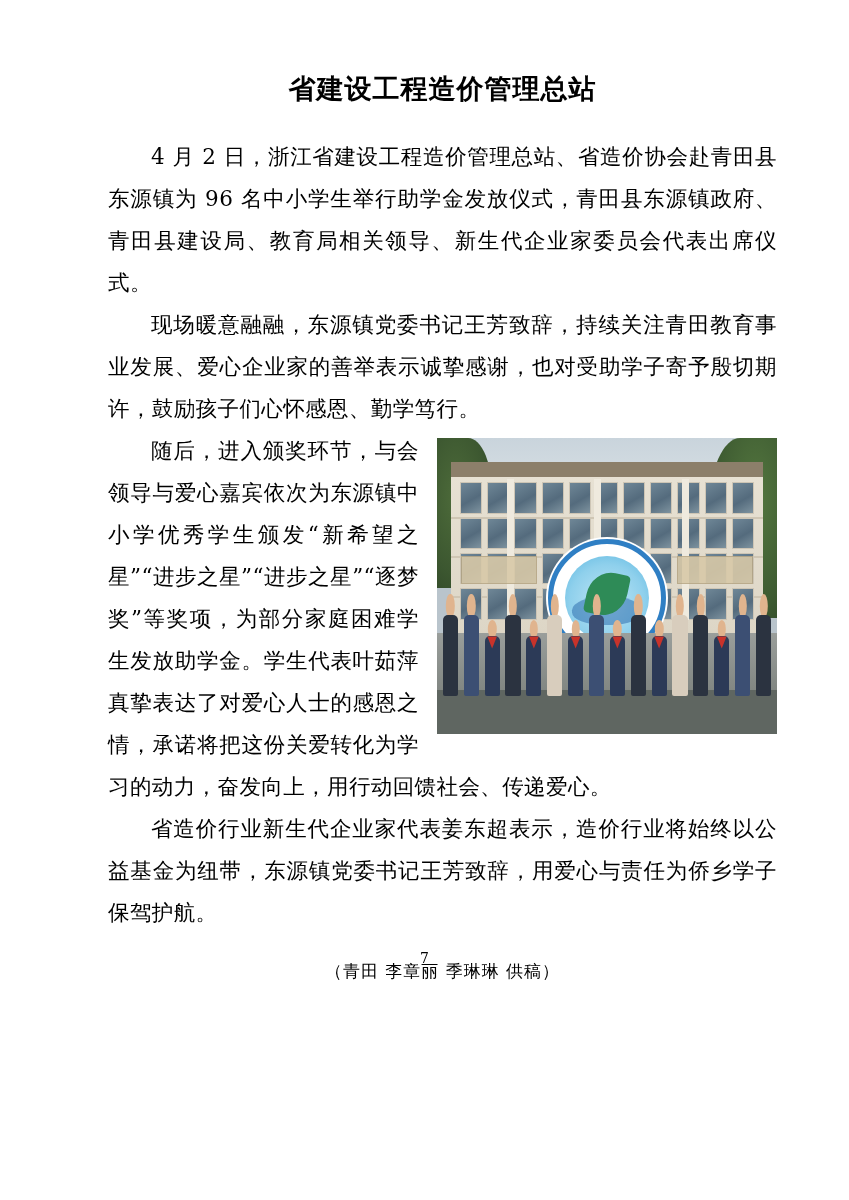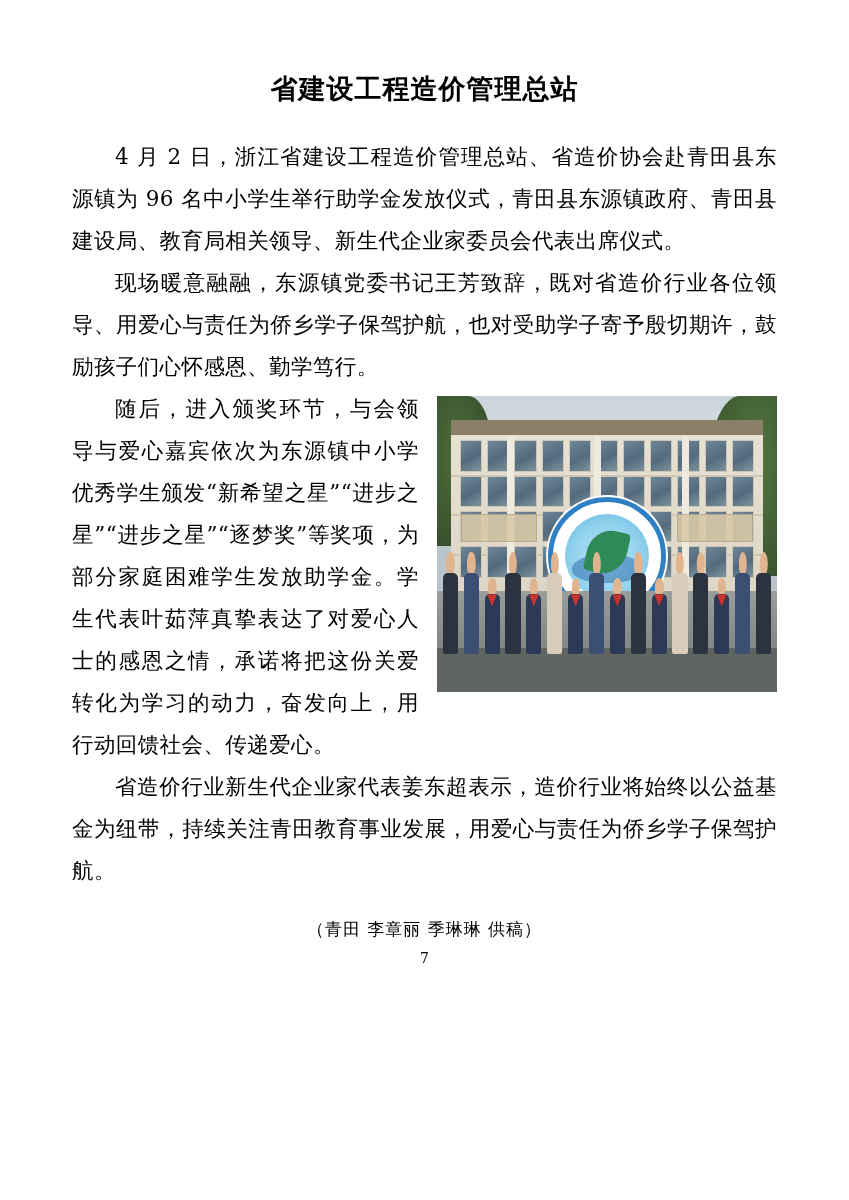--- a/index.html
+++ b/index.html
@@ -14,21 +14,21 @@
     font-family: "DejaVu Serif", "Liberation Serif", serif;
     color: #000000;
     overflow: hidden;
   }
   .page {
     position: absolute;
     left: 0; top: 0;
     width: 849px;
     height: 1000px;
     box-sizing: border-box;
-    padding: 60px 72px 40px 72px;
+    padding: 60px 72px 40px 108px;
   }
   .title-block {
     text-align: center;
     margin-top: 8px;
     margin-bottom: 26px;
   }
   .title-line {
     font-family: "DejaVu Sans", "Liberation Sans", sans-serif;
     font-weight: bold;
     font-size: 27px;
@@ -201,21 +201,21 @@
 <div class="page">
 
   <div class="title-block">
     <div class="title-line">省建设工程造价管理总站</div>
   </div>
 
   <div class="body-text clearfix">
 
     <p class="para">4 月 2 日，浙江省建设工程造价管理总站、省造价协会赴青田县东源镇为 96 名中小学生举行助学金发放仪式，青田县东源镇政府、青田县建设局、教育局相关领导、新生代企业家委员会代表出席仪式。</p>
 
-    <p class="para">现场暖意融融，东源镇党委书记王芳致辞，既对省造价行业各位领导、用爱心与责任为侨乡学子保驾护航，也对受助学子寄予殷切期许，鼓励孩子们心怀感恩、勤学笃行。</p>
+    <p class="para">现场暖意融融，东源镇党委书记王芳致辞，持续关注青田教育事业发展、爱心企业家的善举表示诚挚感谢，也对受助学子寄予殷切期许，鼓励孩子们心怀感恩、勤学笃行。</p>
 
     <div class="figure">
       <div class="photo">
         <div class="sky"></div>
         <div class="tree-left"></div>
         <div class="tree-right"></div>
 
         <div class="building">
           <div class="roofband"></div>
           <div class="floor" style="top:32%"></div>
@@ -355,19 +355,19 @@
           <div class="person">
               <div class="head"></div>
               <div class="body"></div>
             </div>
         </div>
       </div>
     </div>
 
     <p class="para">随后，进入颁奖环节，与会领导与爱心嘉宾依次为东源镇中小学优秀学生颁发“新希望之星”“进步之星”“进步之星”“逐梦奖”等奖项，为部分家庭困难学生发放助学金。学生代表叶茹萍真挚表达了对爱心人士的感恩之情，承诺将把这份关爱转化为学习的动力，奋发向上，用行动回馈社会、传递爱心。</p>
 
-    <p class="para">省造价行业新生代企业家代表姜东超表示，造价行业将始终以公益基金为纽带，持续关注青田教育事业发展，用爱心与责任为侨乡学子保驾护航。</p>
+    <p class="para">省造价行业新生代企业家代表姜东超表示，造价行业将始终以公益基金为纽带，东源镇党委书记王芳致辞，用爱心与责任为侨乡学子保驾护航。</p>
 
     <div class="caption-src">（青田 李章丽 季琳琳 供稿）</div>
   </div>
 
   <div class="page-number">7</div>
 </div>
 
 </body></html>

